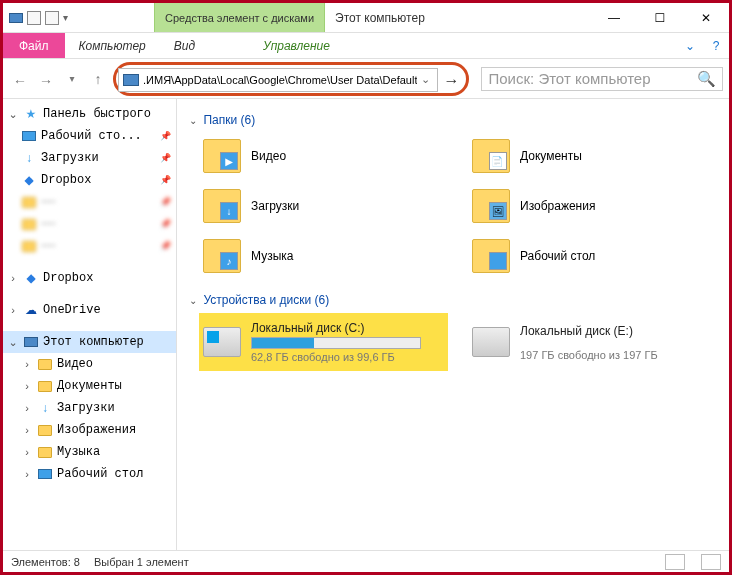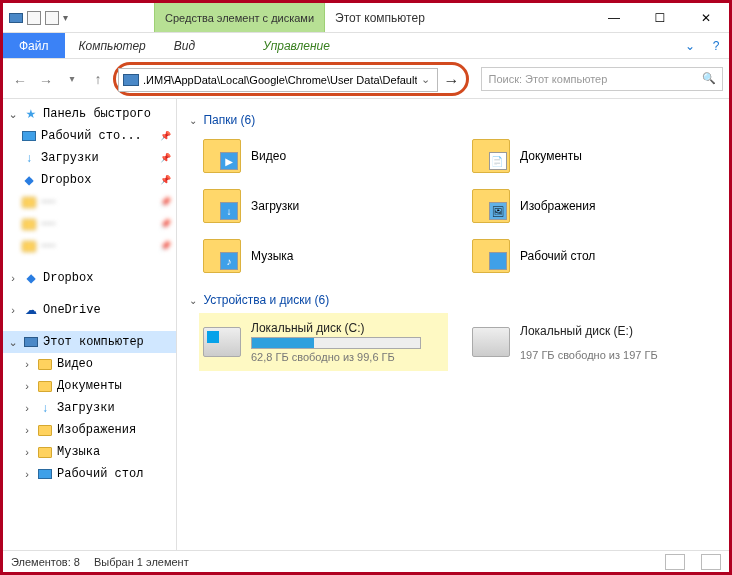--- a/index.html
+++ b/index.html
@@ -6,35 +6,35 @@
 body { background: #fff; width: 732px; height: 575px; overflow: hidden; border: 3px solid #b00020; position: relative; }
 .titlebar { height: 30px; display: flex; align-items: stretch; background: #fff; border-bottom: 1px solid #e0e0e0; }
 .titlebar .qat { display: flex; align-items: center; padding: 0 6px; gap: 4px; }
 .titlebar .qat .sq { width: 14px; height: 14px; border: 1px solid #888; background: #f8f8f8; }
 .titlebar .ctx-tab { background: #b7e094; color: #333; font-size: 11px; padding: 4px 10px; display: flex; align-items: center; border-left: 1px solid #9ed074; border-right: 1px solid #9ed074; }
 .titlebar .title { flex: 1; font-size: 12px; padding: 0 10px; display: flex; align-items: center; color: #333; }
 .titlebar .winbtns { display: flex; }
 .titlebar .winbtns button { width: 46px; height: 30px; border: none; background: transparent; font-size: 12px; cursor: pointer; }
 
 .ribbon-tabs { height: 26px; display: flex; align-items: stretch; border-bottom: 1px solid #e0e0e0; font-size: 12px; }
-.ribbon-tabs .file { background: #3b82f6; color: #fff; padding: 0 16px; display: flex; align-items: center; }
+.ribbon-tabs .file { background: #ec4899; color: #fff; padding: 0 16px; display: flex; align-items: center; }
 .ribbon-tabs .tab { padding: 0 14px; display: flex; align-items: center; color: #333; cursor: pointer; font-style: italic; }
 .ribbon-tabs .ctx { color: #3a8020; }
 .ribbon-tabs .spacer { flex: 1; }
 .ribbon-tabs .help { width: 26px; display: flex; align-items: center; justify-content: center; color: #1976d2; }
 
 .addrbar { height: 40px; display: flex; align-items: center; padding: 4px 6px; gap: 4px; border-bottom: 1px solid #e0e0e0; }
 .addrbar .navbtn { width: 22px; height: 22px; display: flex; align-items: center; justify-content: center; color: #777; font-size: 14px; cursor: pointer; }
 .addr-wrap { display: flex; align-items: flex-end; border: 3px solid #d24a1f; border-radius: 18px; padding: 1px 2px; flex: 1; max-width: 380px; }
 .addr-input { flex: 1; height: 24px; display: flex; align-items: center; background: #fff; border: 1px solid #bbb; font-size: 11px; padding: 0 4px; }
 .addr-input .pc-ic { width: 16px; height: 12px; background: #4a88c7; margin-right: 4px; border: 1px solid #2a5a8a; }
 .addr-input .path { flex: 1; white-space: nowrap; overflow: hidden; }
 .addr-input .dd { width: 16px; text-align: center; color: #666; cursor: pointer; }
 .addr-go { width: 26px; height: 26px; display: flex; align-items: center; justify-content: center; font-size: 16px; color: #333; cursor: pointer; }
-.searchbox { flex: 1; height: 24px; border: 1px solid #ccc; display: flex; align-items: center; font-size: 11px; color: #999; padding: 0 6px; margin-left: 8px; }
+.searchbox { flex: 1; height: 24px; border: 1px solid #ccc; display: flex; align-items: center; font-size: 15px; color: #999; padding: 0 6px; margin-left: 8px; }
 .searchbox .mag { margin-left: auto; color: #666; }
 
 .body { display: flex; height: calc(100% - 30px - 26px - 40px - 22px); }
 .sidebar { width: 174px; border-right: 1px solid #e0e0e0; overflow-y: auto; font-size: 12px; padding: 4px 0; }
 .sb-item { display: flex; align-items: center; height: 22px; padding: 0 4px; gap: 4px; cursor: pointer; white-space: nowrap; }
 .sb-item.sel { background: #d0e7ff; }
 .sb-item .exp { width: 12px; text-align: center; color: #555; font-size: 11px; }
 .sb-item .ic { width: 16px; height: 16px; display: flex; align-items: center; justify-content: center; font-size: 12px; }
 .sb-item .lbl { flex: 1; overflow: hidden; text-overflow: ellipsis; font-family: Liberation Mono, monospace; }
 .sb-item .pin { color: #888; font-size: 9px; }
@@ -52,21 +52,21 @@
 .content { flex: 1; overflow-y: auto; padding: 8px 12px; font-size: 12px; }
 .group-hdr { display: flex; align-items: center; gap: 6px; color: #0a4aa8; margin: 6px 0; cursor: pointer; }
 .group-hdr .chev { font-size: 10px; color: #555; }
 .grid { display: grid; grid-template-columns: 1fr 1fr; gap: 4px 20px; margin-left: 10px; }
 .folder-item { display: flex; align-items: center; gap: 10px; padding: 6px 4px; cursor: pointer; }
 .folder-item .big-ic { width: 38px; height: 34px; background: #ffd76a; border-radius: 2px; position: relative; border: 1px solid #dcb23f; }
 .folder-item .big-ic .ov { position: absolute; right: 2px; bottom: 2px; width: 18px; height: 18px; background: #fff; border: 1px solid #999; font-size: 10px; display: flex; align-items: center; justify-content: center; }
 .folder-item .lbl { font-size: 12px; }
 
 .drive-item { display: flex; align-items: center; gap: 10px; padding: 8px 4px; }
-.drive-item.sel { background: #fef9c3; }
+.drive-item.sel { background: #fde047; }
 .drive-item .drv-ic { width: 38px; height: 30px; background: linear-gradient(#eee,#ccc); border: 1px solid #aaa; border-radius: 2px; position: relative; }
 .drive-item .drv-ic.win::before { content: ''; position: absolute; top: 3px; left: 3px; width: 12px; height: 12px; background: #06a2e9; }
 .drive-item .info { display: flex; flex-direction: column; gap: 2px; }
 .drive-item .name { font-size: 12px; color: #222; }
 .drive-item .bar { width: 170px; height: 12px; border: 1px solid #aaa; background: #eee; position: relative; }
 .drive-item .bar .fill { height: 100%; background: #2ea0de; }
 .drive-item .sub { font-size: 11px; color: #777; }
 
 .statusbar { height: 22px; border-top: 1px solid #e0e0e0; display: flex; align-items: center; font-size: 11px; padding: 0 8px; gap: 14px; color: #333; }
 .statusbar .sp { flex: 1; }

